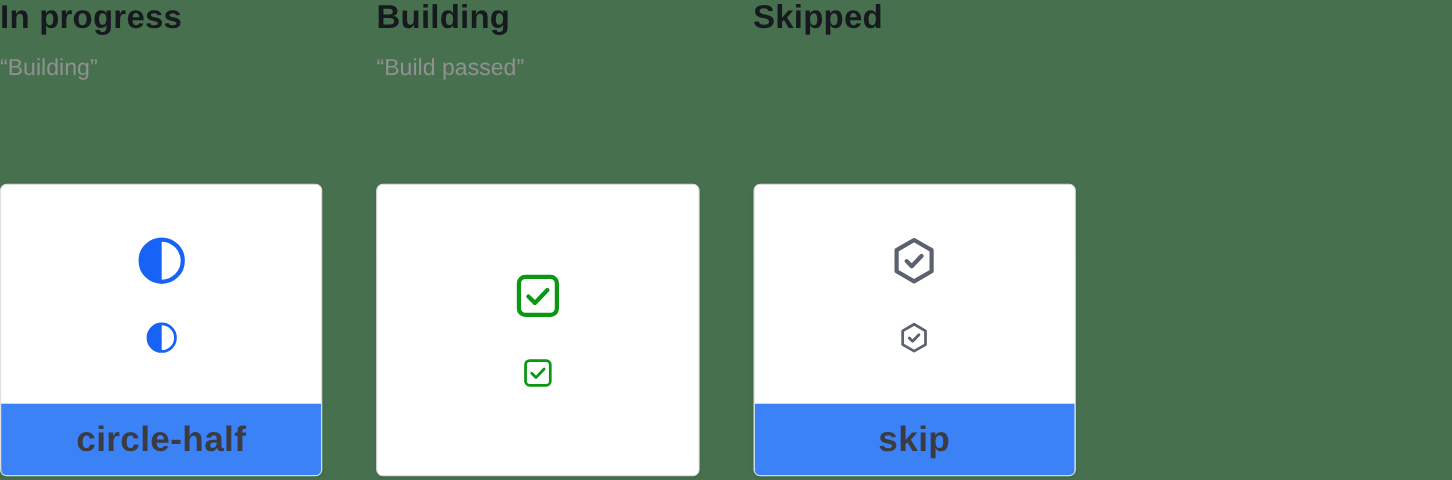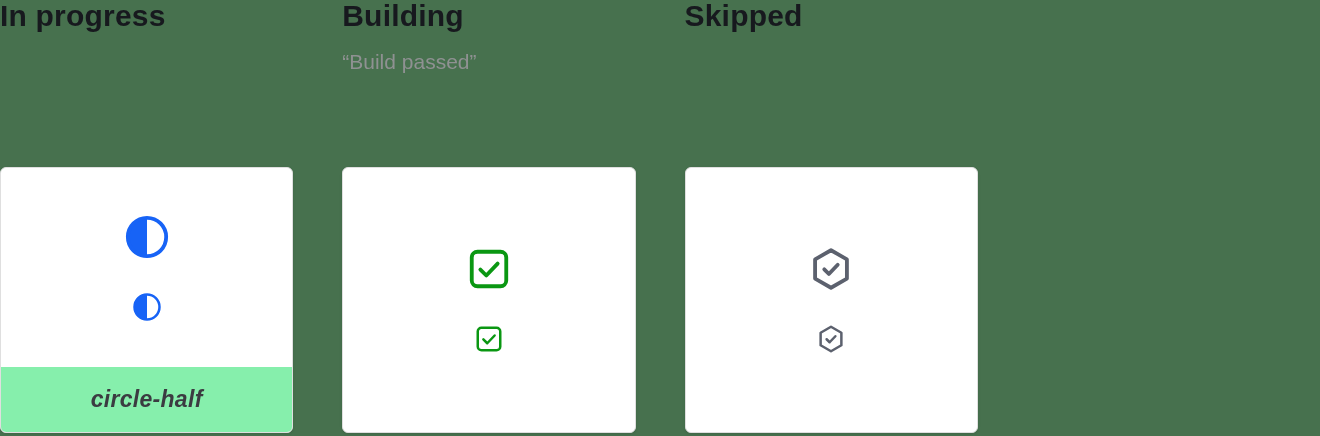--- a/index.html
+++ b/index.html
@@ -65,39 +65,39 @@
   .icon { display: block; }
   .icon.lg { width: 46px; height: 46px; }
   .icon.sm { width: 30px; height: 30px; }
   .col-progress  .icon { color: #1763F6; }
   .col-succeded  .icon { color: #0A9712; }
   .col-failed    .icon { color: #E92E2E; }
   .col-skipped   .icon { color: #5C616E; }
   .card-footer {
     height: 65px;
     flex: none;
-    background: #86efac;
+    background: #3b82f6;
     display: flex;
     align-items: center;
     justify-content: center;
-    font-size: 23px;
+    font-size: 32px;
     font-weight: 700;
     letter-spacing: 0.3px;
     color: #3B3B41;
-    font-style: italic;
   }
 </style>
 </head>
 <body>
 
 <div class="grid">
 
   <div class="column col-progress">
     <div class="col-header">
       <h2 class="status-title">In progress</h2>
+      <p class="status-subtitle">“Building”</p>
     </div>
     <div class="card">
       <div class="card-body">
         <svg class="icon lg" viewBox="0 0 24 24" aria-hidden="true">
           <path d="M12 2 A10 10 0 0 0 12 22 Z" fill="currentColor"></path>
           <circle cx="12" cy="12" r="10" fill="none" stroke="currentColor" stroke-width="2"></circle>
         </svg>
         <svg class="icon sm" viewBox="0 0 24 24" aria-hidden="true">
           <path d="M12 2 A10 10 0 0 0 12 22 Z" fill="currentColor"></path>
           <circle cx="12" cy="12" r="10" fill="none" stroke="currentColor" stroke-width="2"></circle>
@@ -135,16 +135,17 @@
       <div class="card-body">
         <svg class="icon lg" viewBox="0 0 24 24" fill="none" stroke="currentColor" stroke-width="2" stroke-linecap="round" stroke-linejoin="round" aria-hidden="true">
           <path d="M12 2.2 L20.3 7 V17 L12 21.8 L3.7 17 V7 Z"></path>
           <path d="M8.5 12.2 L10.9 14.6 L15.5 9.8"></path>
         </svg>
         <svg class="icon sm" viewBox="0 0 24 24" fill="none" stroke="currentColor" stroke-width="2" stroke-linecap="round" stroke-linejoin="round" aria-hidden="true">
           <path d="M12 2.2 L20.3 7 V17 L12 21.8 L3.7 17 V7 Z"></path>
           <path d="M8.5 12.2 L10.9 14.6 L15.5 9.8"></path>
         </svg>
       </div>
+      <div class="card-footer">skip</div>
     </div>
   </div>
 
 </div>
 
 </body></html>

